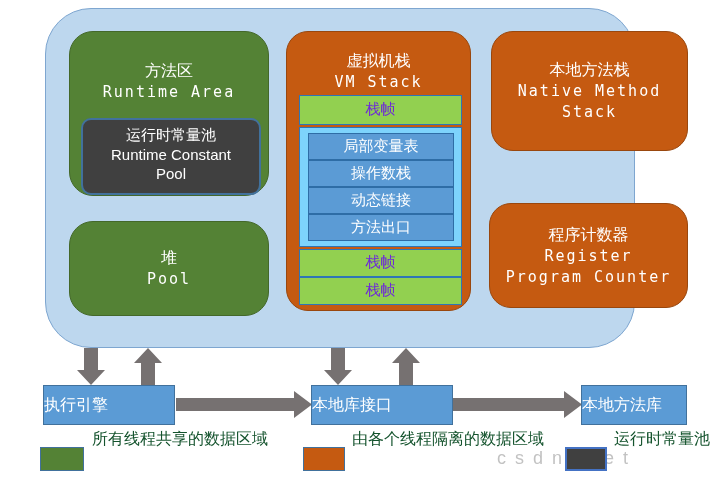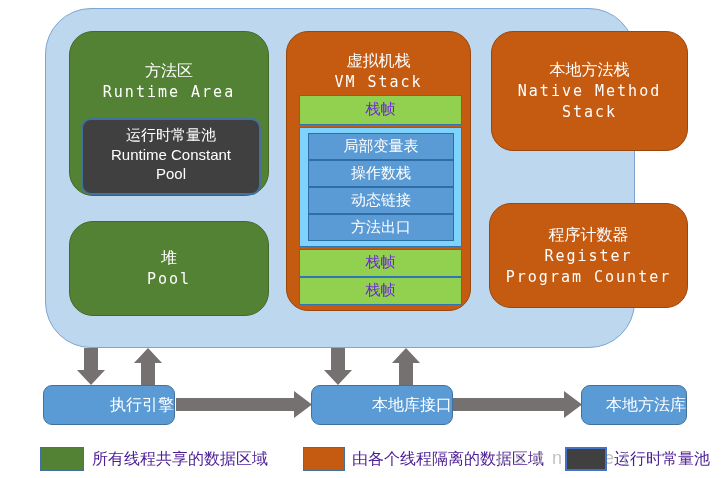--- a/index.html
+++ b/index.html
@@ -51,35 +51,35 @@
     background:#5B9BD5; border:1px solid #2E6DA6; color:#fff;
     font-size:15px; line-height:23px; text-align:center;
   }
 
   .native-stack { left:445px; top:22px; width:197px; height:120px; justify-content:center; }
   .pc-register  { left:443px; top:194px; width:199px; height:105px; justify-content:center; }
 
   
   .flow-box {
     position:absolute; top:385px; height:40px; box-sizing:border-box;
-    background:#5B9BD5; border:1.5px solid #41719C; border-radius:9px;
-    color:#fff; font-size:16px; display:flex; align-items:center; justify-content:flex-end;
+    background:#5B9BD5; border:1.5px solid #41719C; border-radius:0;
+    color:#fff; font-size:16px; display:flex; align-items:center; justify-content:flex-start;
   }
   .flow-exec { left:43px;  width:132px; }
   .flow-nli  { left:311px; width:142px; }
   .flow-nml  { left:581px; width:106px; }
 
   .arrows { left:0; top:0; width:727px; height:478px; pointer-events:none; }
 
   
   .swatch { position:absolute; top:447px; height:24px; box-sizing:border-box; }
   .swatch-green  { left:40px;  width:44px; background:#548235; border:1px solid #41719C; }
   .swatch-orange { left:303px; width:42px; background:#C55A11; border:1px solid #41719C; }
   .swatch-dark   { left:565px; width:42px; background:#404040; border:2px solid #4472C4; z-index:2; }
-  .legend-label { position:absolute; top:449px; font-size:16px; color:#4c1d95; z-index:0; white-space:nowrap; }
+  .legend-label { position:absolute; top:429px; font-size:16px; color:#14532d; z-index:0; white-space:nowrap; }
   .legend-label-1 { left:92px; }
   .legend-label-2 { left:352px; }
   .legend-label-3 { left:614px; }
 
   .watermark {
     position:absolute; left:497px; top:448px; z-index:1;
     font-size:18px; letter-spacing:9px; color:#b3b3b3; opacity:0.8;
     white-space:nowrap;
   }
 </style>

